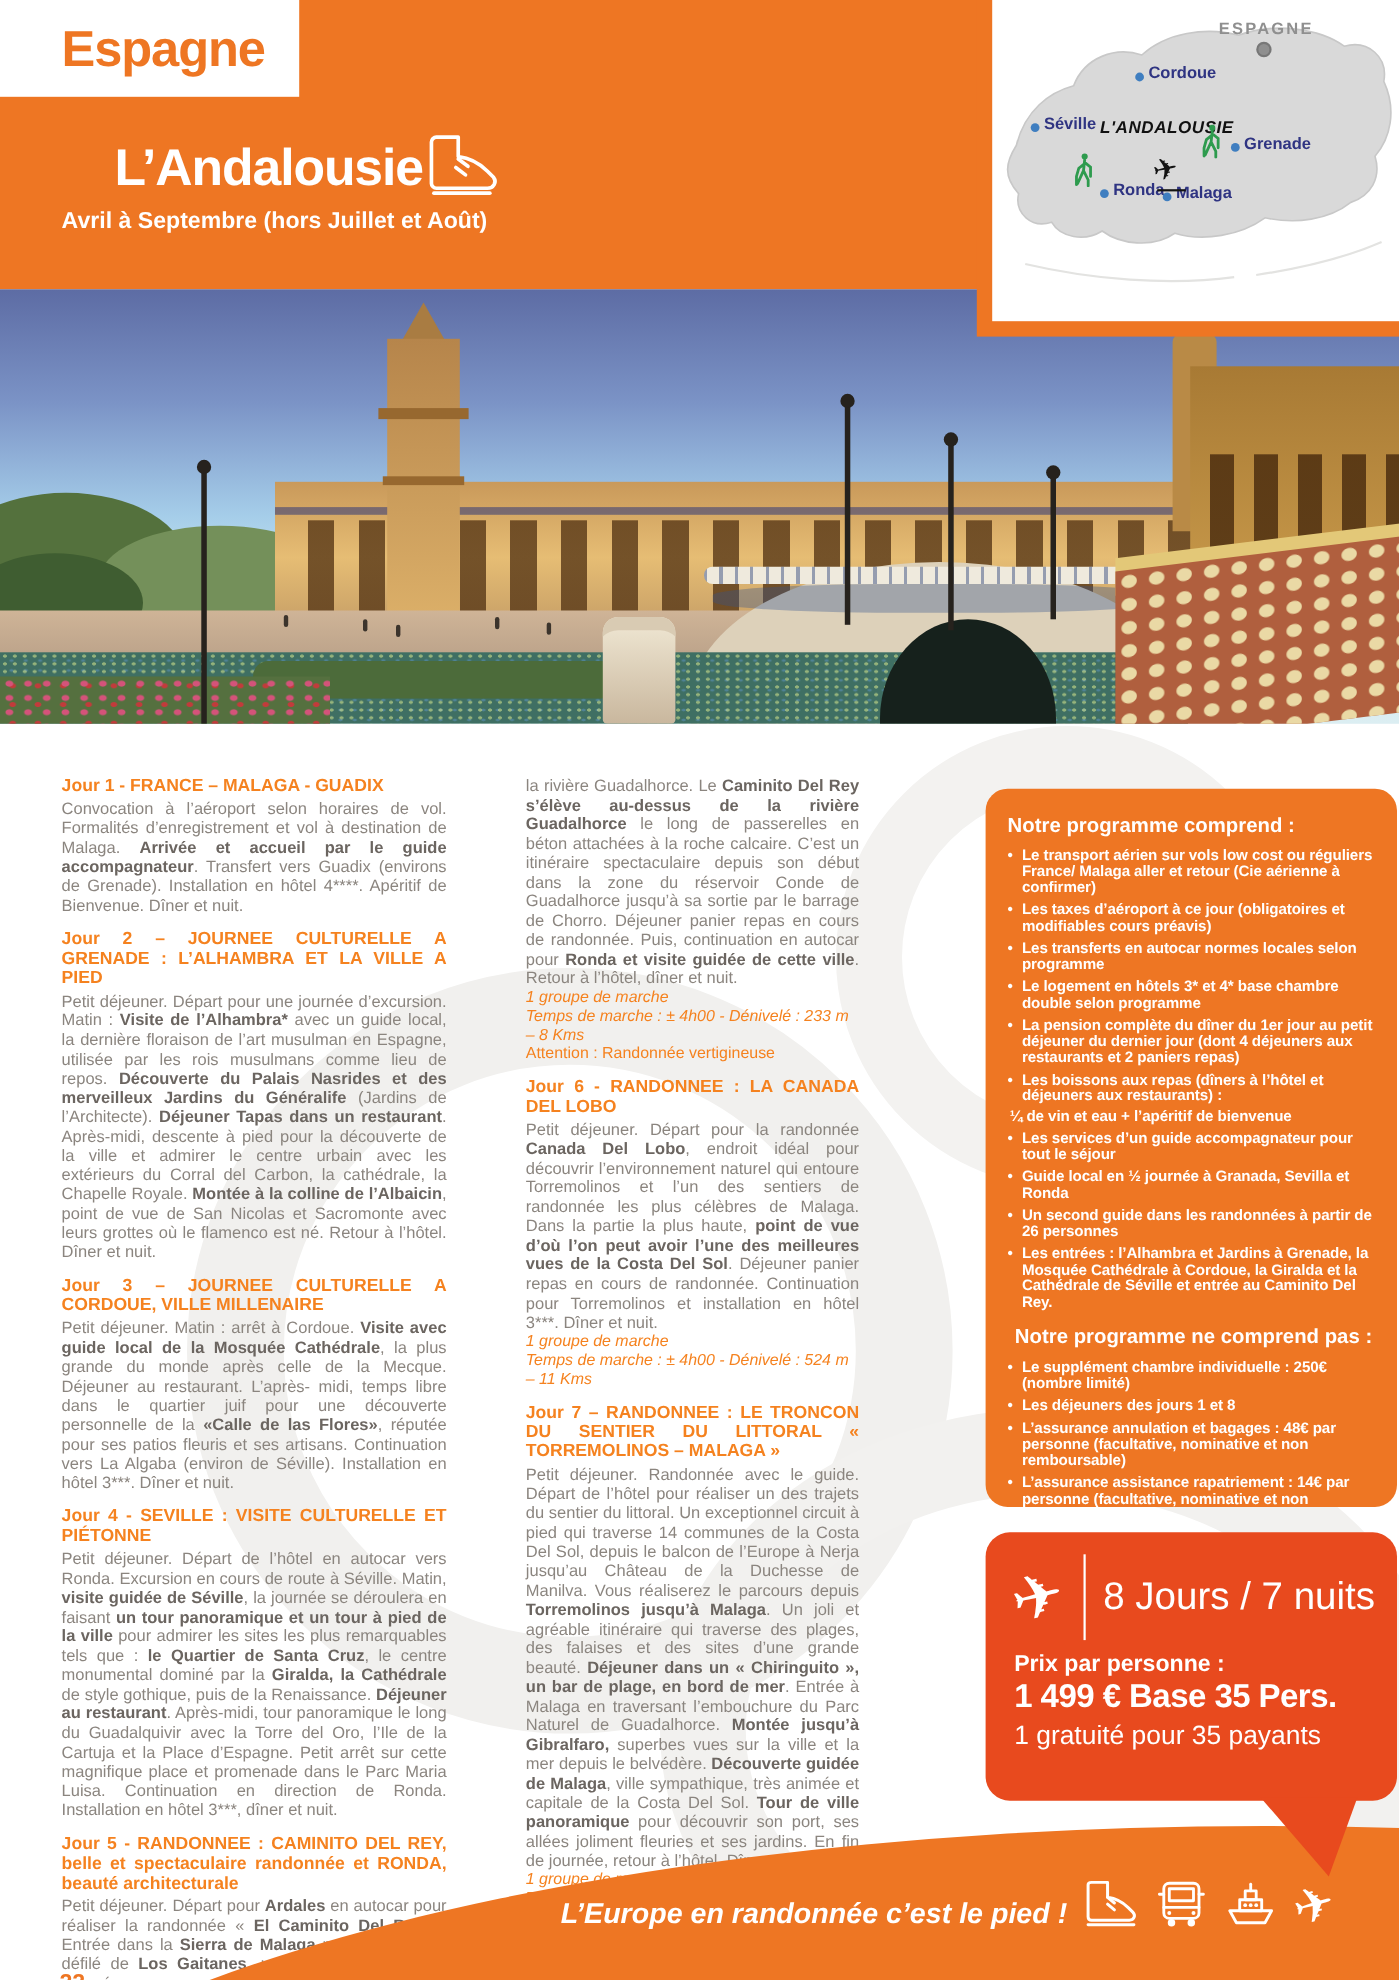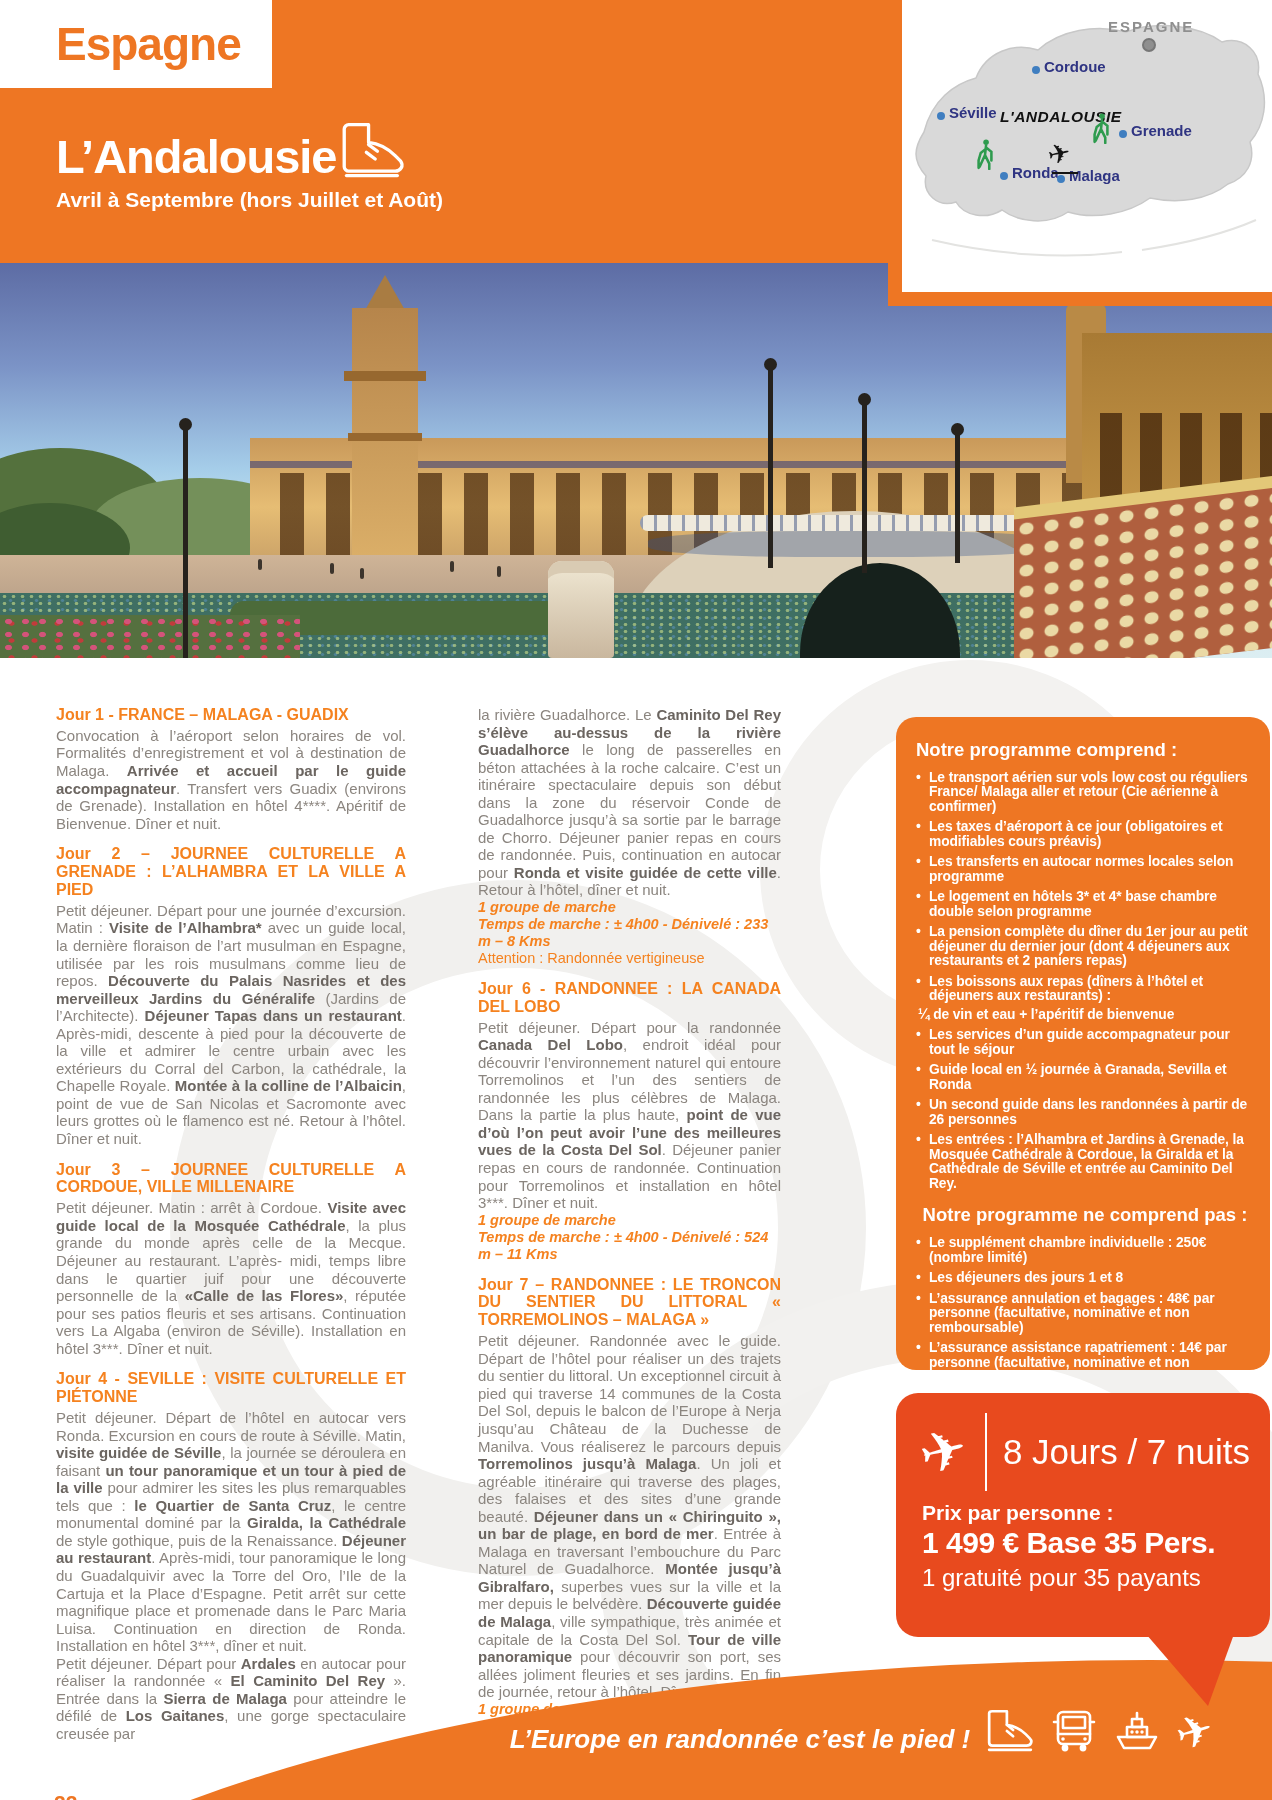--- a/index.html
+++ b/index.html
@@ -5,21 +5,21 @@
   html,body{margin:0;padding:0;background:#ffffff;}
   .page{position:relative;width:1272px;height:1800px;background:#fff;overflow:hidden;
         font-family:"Liberation Sans", sans-serif;}
 
   
   .banner{position:absolute;left:0;top:0;width:1272px;height:263px;background:#ee7623;z-index:0;}
   .espagne-box{position:absolute;left:0;top:0;width:272px;height:88px;background:#fff;z-index:5;
                display:flex;align-items:center;}
   .espagne-box span{color:#ee7623;font-size:46px;font-weight:bold;margin-left:56px;letter-spacing:-1px;}
   .title-block{position:absolute;left:56px;top:118px;z-index:5;color:#fff;}
-  .title-row{display:flex;align-items:flex-end;}
+  .title-row{display:flex;align-items:center;margin-left:48px;}
   .region-title{font-size:47px;font-weight:bold;letter-spacing:-1px;}
   .season{font-size:21px;font-weight:bold;margin-top:4px;}
 
   
   .map-outer{position:absolute;left:888px;top:0;width:384px;height:306px;background:#ee7623;
              box-sizing:border-box;padding:0 0 14px 14px;z-index:6;}
   .map-box{position:relative;width:370px;height:292px;background:#fff;overflow:hidden;}
   .map-box svg.region{position:absolute;left:0;top:0;}
   .map-espagne{position:absolute;left:206px;top:18px;color:#8f8f8f;font-weight:bold;
                font-size:15px;letter-spacing:2px;}
@@ -94,21 +94,21 @@
   .wm3{left:760px;top:660px;width:300px;height:300px;border:60px solid #f3f2f0;}
 
   
   .col{position:absolute;top:706px;z-index:2;}
   .col1{left:56px;width:350px;}
   .col2{left:478px;width:303px;}
   .day-h{color:#f5821f;font-size:16px;font-weight:bold;line-height:1.12;margin:13px 0 3px 0;text-align:justify;}
   .col .day:first-child .day-h{margin-top:0;}
   .day-p{color:#8b857f;font-size:15px;line-height:1.17;text-align:justify;margin:0;}
   .day-p b{color:#6b6560;}
-  .day-info{color:#f5821f;font-size:14.5px;font-weight:bold;font-style:italic;line-height:1.17;}
+  .day-info{color:#f5821f;font-size:14.5px;font-weight:normal;font-style:italic;line-height:1.17;}
   .day-warn{color:#f5821f;font-size:14.5px;font-weight:normal;line-height:1.17;}
 
   
   .sidebar{position:absolute;left:896px;top:717px;width:374px;height:653px;background:#ee7623;
     border-radius:20px;box-sizing:border-box;padding:22px 16px 10px 20px;color:#fff;z-index:3;overflow:hidden;}
   .sb-title{font-size:18.5px;font-weight:bold;margin:0 0 10px 0;}
   .sb-title.second{margin-top:13px;text-align:center;}
   .li{display:flex;font-size:13.8px;font-weight:bold;line-height:1.05;margin-bottom:6px;letter-spacing:-.1px;}
   .li .bullet{width:13px;flex:none;}
   .li.sub{padding-left:2px;margin-top:-2px;}
@@ -269,20 +269,21 @@
     </div>
     <div class="day">
       <div class="day-h">Jour 3 – JOURNEE CULTURELLE A CORDOUE, VILLE MILLENAIRE</div>
       <p class="day-p"><span>Petit déjeuner. Matin : arrêt à Cordoue. </span><b>Visite avec guide local de la Mosquée Cathédrale</b><span>, la plus grande du monde après celle de la Mecque. Déjeuner au restaurant. L’après- midi, temps libre dans le quartier juif pour une découverte personnelle de la </span><b>«Calle de las Flores»</b><span>, réputée pour ses patios fleuris et ses artisans. Continuation vers La Algaba (environ de Séville). Installation en hôtel 3***. Dîner et nuit.</span></p>
     </div>
     <div class="day">
       <div class="day-h">Jour 4 - SEVILLE : VISITE CULTURELLE ET PIÉTONNE</div>
       <p class="day-p"><span>Petit déjeuner. Départ de l’hôtel en autocar vers Ronda. Excursion en cours de route à Séville. Matin, </span><b>visite guidée de Séville</b><span>, la journée se déroulera en faisant </span><b>un tour panoramique et un tour à pied de la ville</b><span> pour admirer les sites les plus remarquables tels que : </span><b>le Quartier de Santa Cruz</b><span>, le centre monumental dominé par la </span><b>Giralda, la Cathédrale</b><span> de style gothique, puis de la Renaissance. </span><b>Déjeuner au restaurant</b><span>. Après-midi, tour panoramique le long du Guadalquivir avec la Torre del Oro, l’Ile de la Cartuja et la Place d’Espagne. Petit arrêt sur cette magnifique place et promenade dans le Parc Maria Luisa. Continuation en direction de Ronda. Installation en hôtel 3***, dîner et nuit.</span></p>
     </div>
     <div class="day">
+      <div class="day-h">Jour 5 - RANDONNEE : CAMINITO DEL REY, belle et spectaculaire randonnée et RONDA, beauté architecturale</div>
       <p class="day-p"><span>Petit déjeuner. Départ pour </span><b>Ardales</b><span> en autocar pour réaliser la randonnée « </span><b>El Caminito Del Rey</b><span> ». Entrée dans la </span><b>Sierra de Malaga</b><span> pour atteindre le défilé de </span><b>Los Gaitanes</b><span>, une gorge spectaculaire creusée par</span></p>
     </div>
   </div>
 
   <div class="col col2">
     <div class="day">
       <p class="day-p"><span>la rivière Guadalhorce. Le </span><b>Caminito Del Rey s’élève au-dessus de la rivière Guadalhorce</b><span> le long de passerelles en béton attachées à la roche calcaire. C’est un itinéraire spectaculaire depuis son début dans la zone du réservoir Conde de Guadalhorce jusqu’à sa sortie par le barrage de Chorro. Déjeuner panier repas en cours de randonnée. Puis, continuation en autocar pour </span><b>Ronda et visite guidée de cette ville</b><span>. Retour à l’hôtel, dîner et nuit.</span></p>
       <div class="day-info">1 groupe de marche</div>
       <div class="day-info">Temps de marche : ± 4h00 - Dénivelé : 233 m – 8 Kms</div>
       <div class="day-warn">Attention : Randonnée vertigineuse</div>

